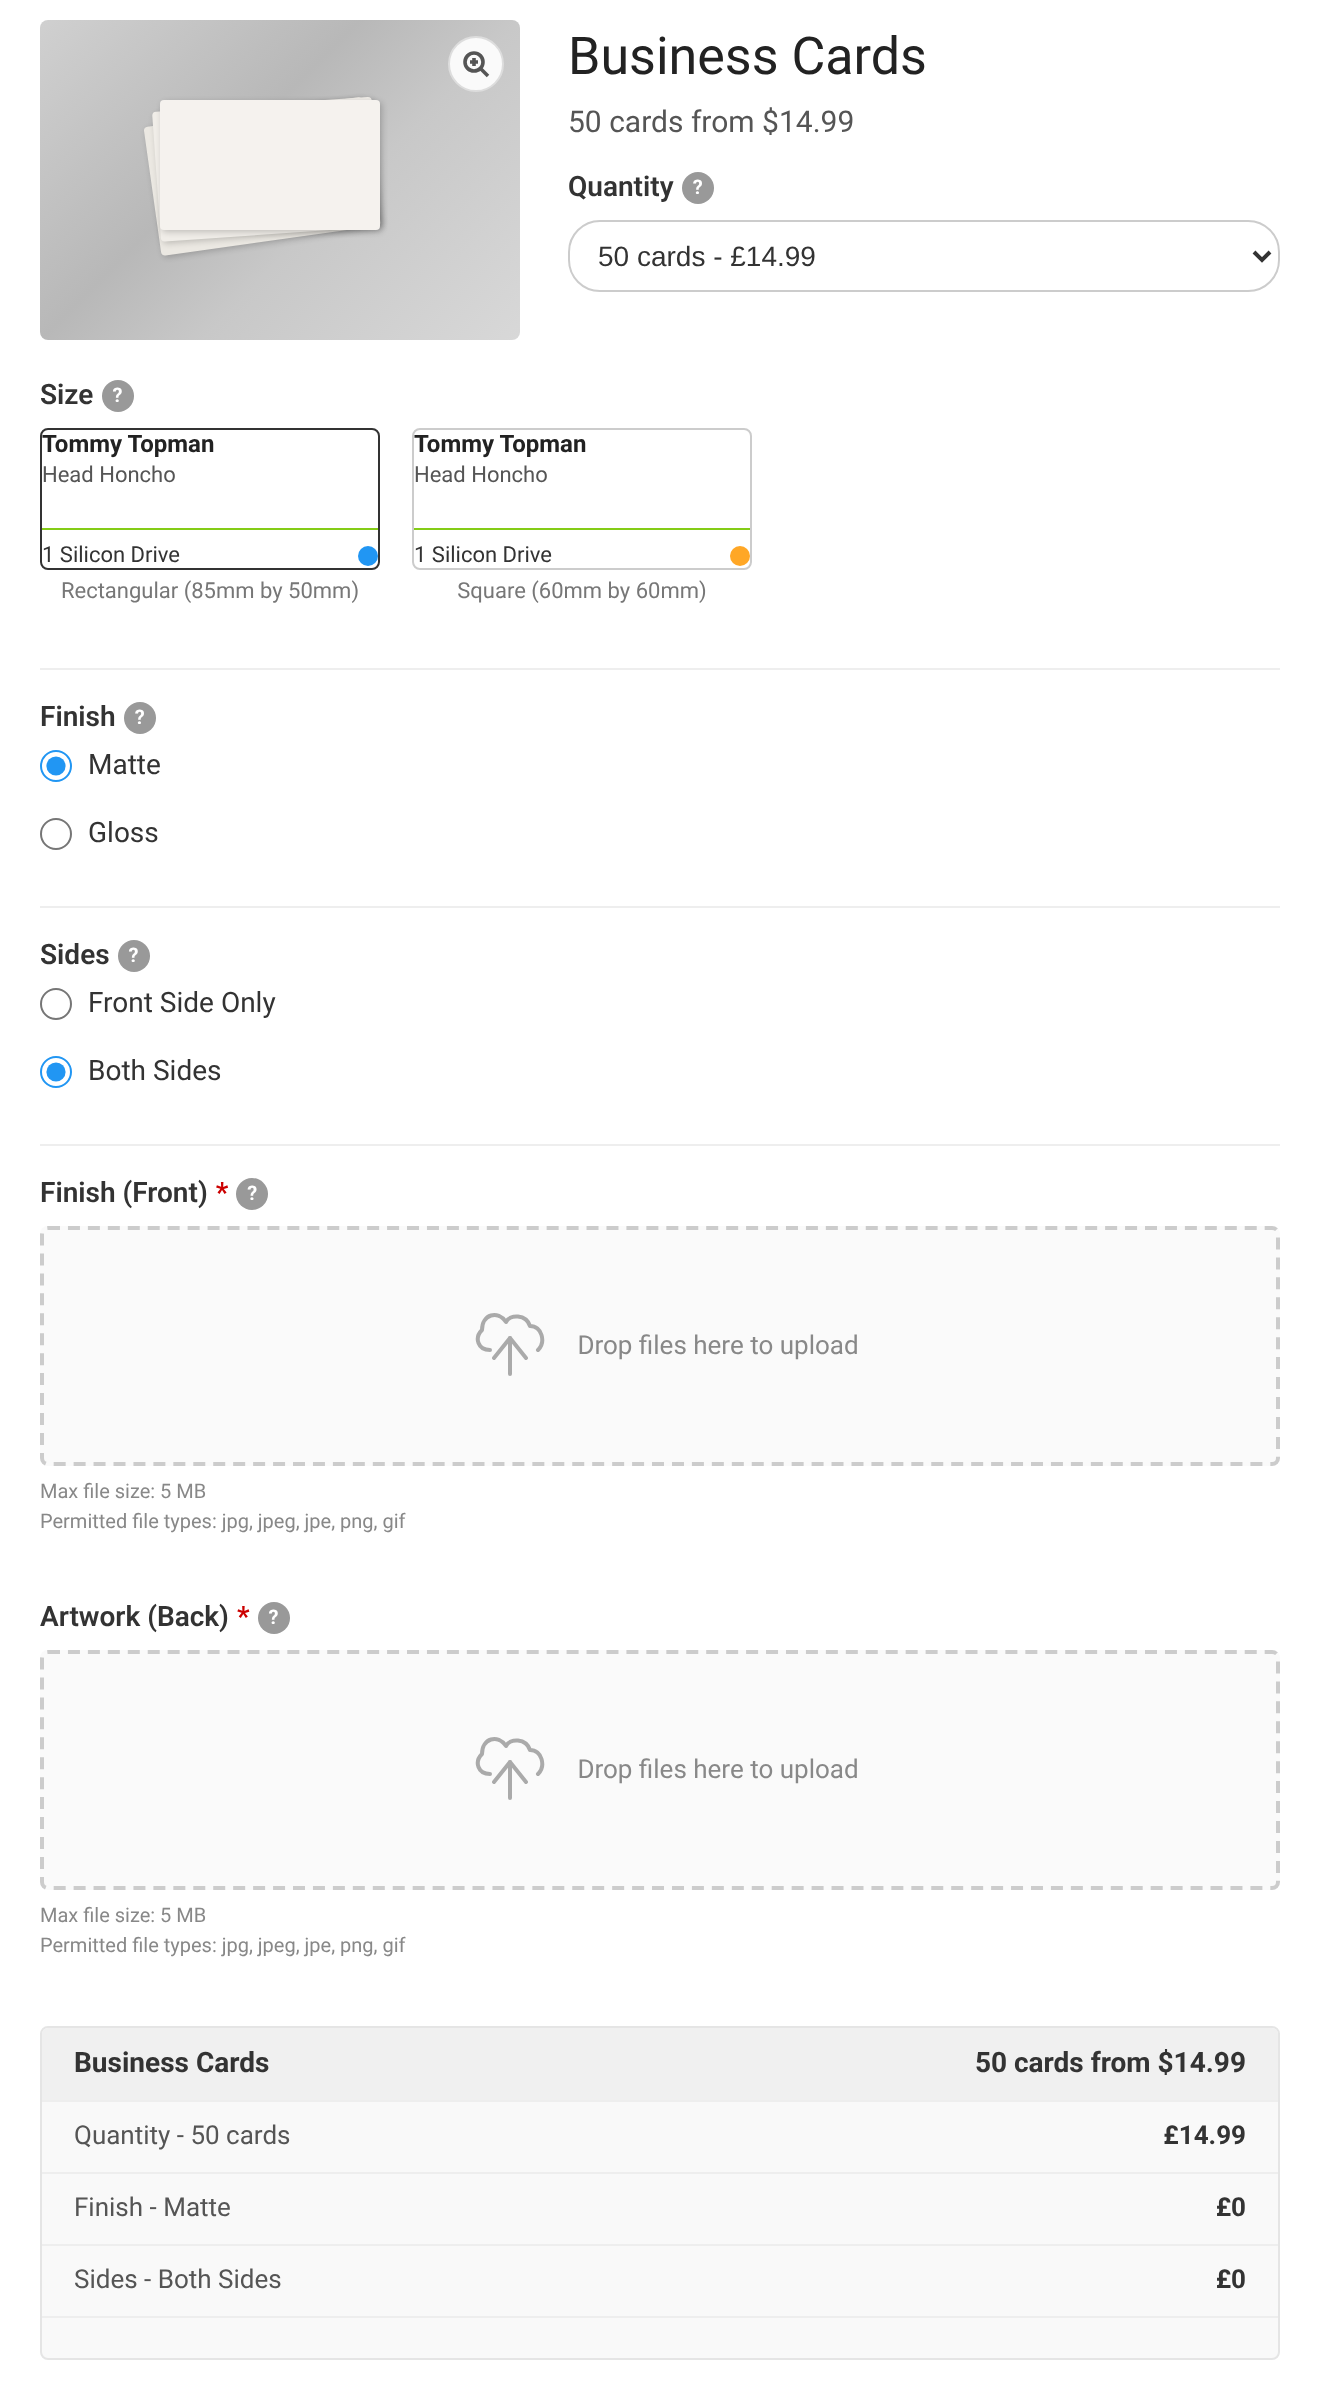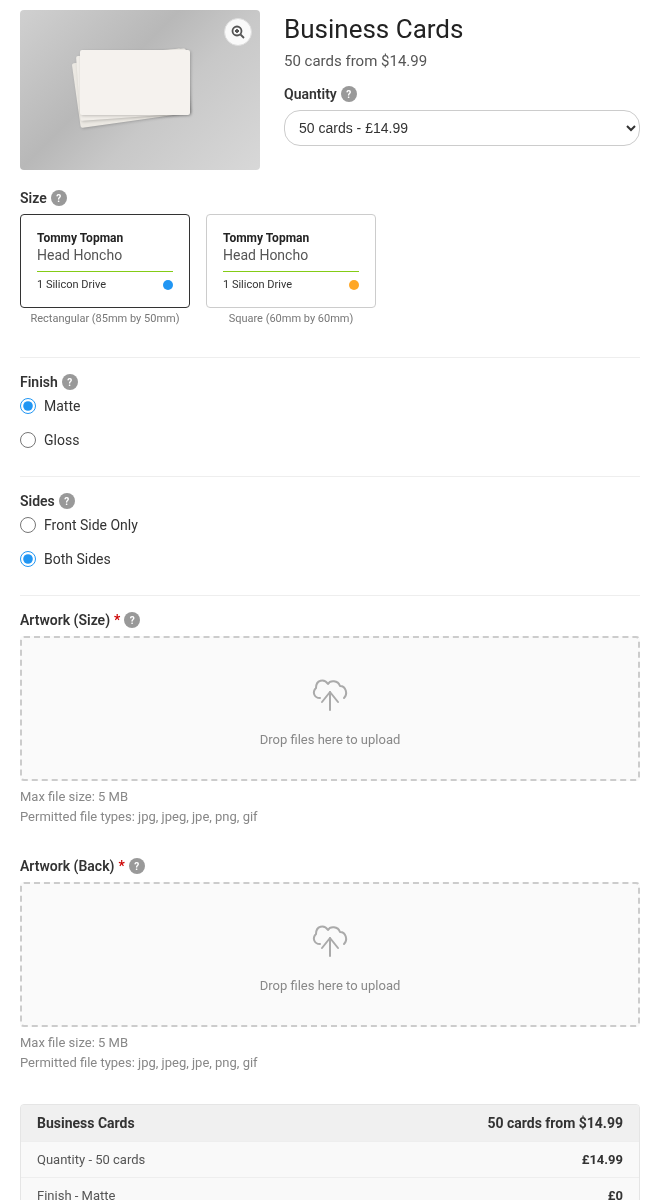--- a/index.html
+++ b/index.html
@@ -144,41 +144,41 @@
 
     .size-options {
       display: flex;
       gap: 16px;
       margin-bottom: 8px;
     }
 
     .size-card {
       border: 1.5px solid #ccc;
       border-radius: 4px;
-      padding: 16px;
+      padding: 0;
       width: 170px;
       cursor: pointer;
       background: #fff;
     }
 
     .size-card.selected {
       border-color: #333;
     }
 
     .size-card-name {
       font-size: 12px;
       font-weight: 700;
       color: #222;
       margin-bottom: 2px;
     }
 
     .size-card-title {
-      font-size: 14px;
+      font-size: 11px;
       color: #555;
-      margin-bottom: 8px;
+      margin-bottom: 20px;
     }
 
     .size-card-detail {
       display: flex;
       align-items: center;
       justify-content: space-between;
       border-top: 1px solid #84cc16;
       padding-top: 6px;
       font-size: 11px;
       color: #333;
@@ -219,21 +219,21 @@
       height: 16px;
       accent-color: #2196F3;
       cursor: pointer;
     }
 
     .upload-zone {
       border: 2px dashed #ccc;
       border-radius: 4px;
       padding: 32px 16px;
       display: flex;
-      flex-direction: column;
+      flex-direction: row;
       align-items: center;
       justify-content: center;
       gap: 10px;
       cursor: pointer;
       background: #fafafa;
       margin-bottom: 6px;
     }
 
     .upload-icon svg {
       width: 48px;
@@ -242,21 +242,21 @@
       fill: none;
       stroke-width: 1.5;
     }
 
     .upload-text {
       font-size: 13px;
       color: #888;
     }
 
     .file-info {
-      font-size: 13px;
+      font-size: 10px;
       color: #888;
       margin-bottom: 16px;
       line-height: 1.5;
     }
 
     .pricing-table {
       width: 100%;
       background: #f9f9f9;
       border: 1px solid #e5e5e5;
       border-radius: 4px;
@@ -414,21 +414,21 @@
         <input class="radio-input" type="radio" name="sides" checked="" style="">
         <span>Both Sides</span>
       </label>
     </div>
   </div>
 
   <div class="divider"></div>
 
   <div class="full-section">
     <div class="section-label">
-      <span>Artwork (Size)</span>
+      <span>Finish (Front)</span>
       <span style="color:#c00;">*</span>
       <span class="help-icon">?</span>
     </div>
     <div class="upload-zone">
       <div class="upload-icon">
         <svg viewBox="0 0 48 48" xmlns="http://www.w3.org/2000/svg">
           <path d="M32 32 L24 22 L16 32" stroke="#aaa" stroke-width="2" fill="none" stroke-linecap="round" stroke-linejoin="round"></path>
           <line x1="24" y1="22" x2="24" y2="40" stroke="#aaa" stroke-width="2" stroke-linecap="round"></line>
           <path d="M14 28 C8 28 6 22 10 18 C10 10 18 8 22 14 C24 10 32 10 34 16 C40 16 42 24 38 28" stroke="#aaa" stroke-width="2" fill="none" stroke-linecap="round" stroke-linejoin="round"></path>
         </svg>

